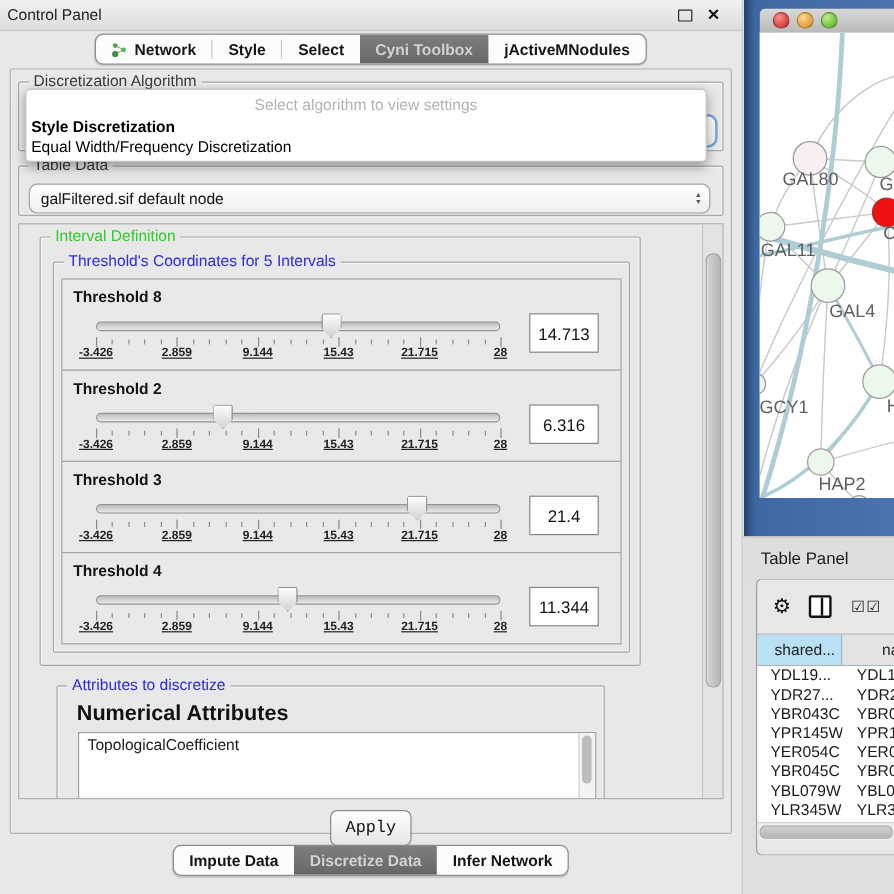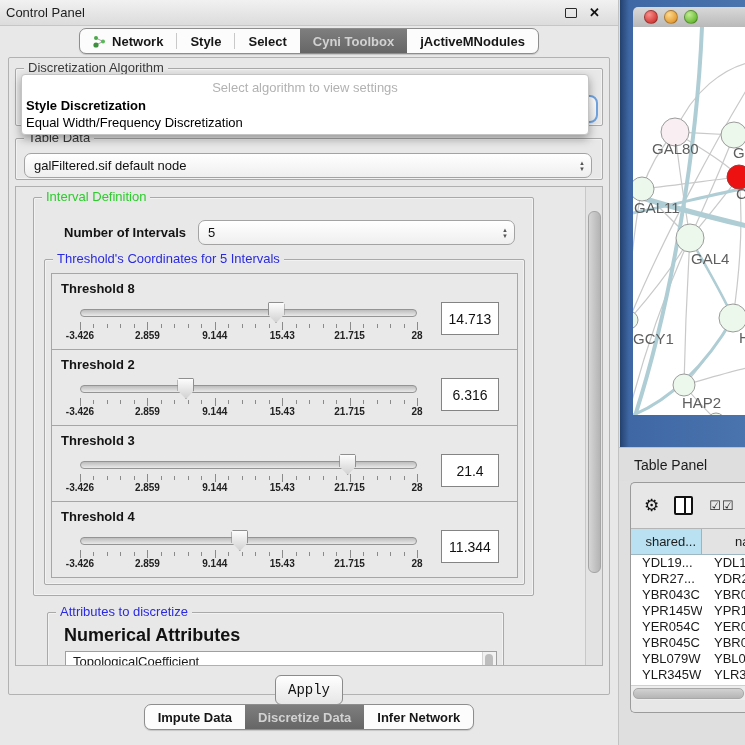--- a/index.html
+++ b/index.html
@@ -57,21 +57,21 @@
   .thr-box{border:1px solid #a6a6a6;background:#e9e9e9;margin-top:-1px;padding:5px 0 9px 0;}
   .thr-label{font-size:13px;font-weight:700;color:#141414;margin:2px 0 2px 9px;}
   .thr-row{display:flex;align-items:flex-start;padding:2px 18px 0 28px;}
   .slider-wrap{position:relative;flex:1;height:40px;margin-right:24px;}
   .track{position:absolute;left:0;right:0;top:9px;height:6px;border-radius:4px;background:linear-gradient(#bdbdbd,#e9e9e9);border:1px solid #949494;}
   .thumb{position:absolute;top:2px;width:15px;height:19px;background:linear-gradient(#fdfdfd,#d2d2d2);border:1px solid #8f8f8f;clip-path:polygon(8% 0%,92% 0%,100% 12%,100% 58%,50% 100%,0% 58%,0% 12%);cursor:pointer;}
   .ticks{position:absolute;left:0;right:0;top:22px;height:8px;}
   .tick{position:absolute;top:2px;width:1px;height:4px;background:#8a8a8a;}
   .tick.major{top:0;height:8px;}
   .tick-labels{position:absolute;left:0;right:0;top:30px;height:11px;}
-  .tick-lab{position:absolute;transform:translateX(-50%);font-size:10px;font-weight:700;color:#222;white-space:nowrap;}
+  .tick-lab{position:absolute;transform:translateX(-50%);font-size:10px;font-weight:700;color:#222;white-space:nowrap;text-decoration:underline;}
   .val-box{width:56px;height:31px;margin-top:2px;background:#fff;border:1px solid #848484;display:flex;align-items:center;justify-content:center;font-size:14px;color:#111;}
 
   .attrs-group{margin:16px 30px 0 14px;padding:4px 0 0 0;}
   .attrs-title{font-size:18px;font-weight:700;color:#111;margin:8px 0 5px 16px;}
   .attr-list{position:relative;margin:0 6px 0 17px;height:56px;background:#fff;border:1px solid #9f9f9f;overflow:hidden;}
   .attr-item{font-size:13px;color:#1a1a1a;padding:1px 0 1px 7px;line-height:17px;cursor:pointer;}
   .mini-scroll{position:absolute;top:0;right:0;width:13px;height:100%;background:#f2f2f2;border-left:1px solid #d5d5d5;}
   .mini-thumb{position:absolute;top:2px;left:2px;width:8px;height:40px;border-radius:5px;background:#bdbdbd;}
 
   .apply-row{display:flex;justify-content:center;margin-top:9px;}
@@ -169,30 +169,20 @@
             <span>▲</span>
               <span>▼</span>
           </span>
         </div>
       </div>
 
       <div class="scrollpane">
         <div class="scroll-content">
           <div class="group interval-group">
             <span class="gtitle green">Interval Definition</span>
-            <div class="num-row">
-              <span class="num-label">Number of Intervals</span>
-              <div class="combo num-combo">
-                <span class="ctext">5</span>
-                <span class="stepper">
-                  <span>▲</span>
-                    <span>▼</span>
-                </span>
-              </div>
-            </div>
             <div class="group thr-group">
               <span class="gtitle blue">Threshold's Coordinates for 5 Intervals</span>
               <div id="thr-rows">
                   <div class="thr-box">
                     <div class="thr-label">Threshold 8</div>
                     <div class="thr-row">
                       <div class="slider-wrap">
                         <div class="track"></div>
                         <div class="ticks">
                           <span class="tick major" style="left: 0%;"></span>

